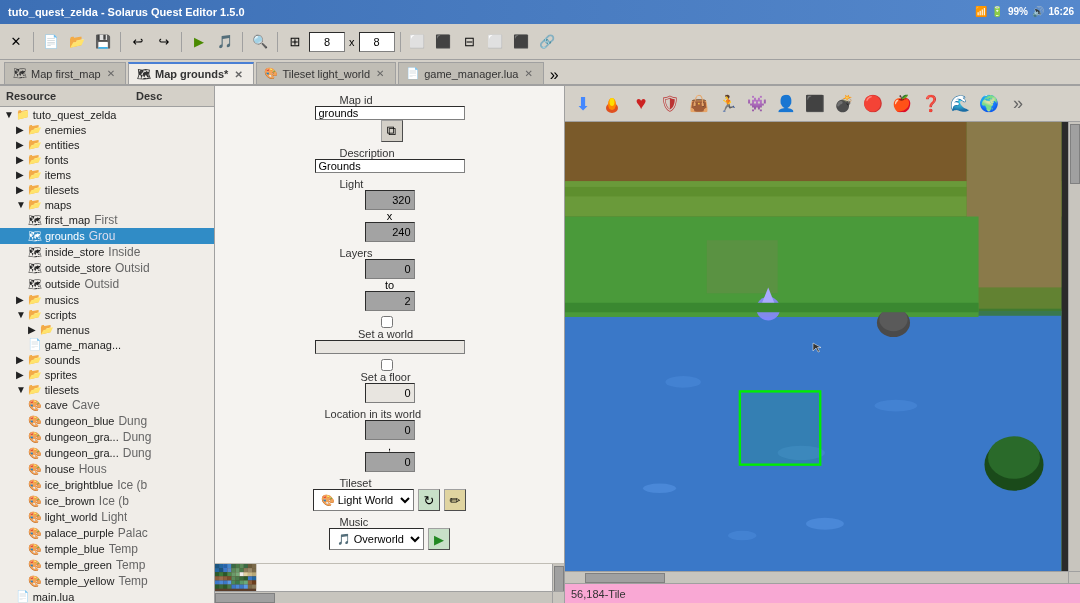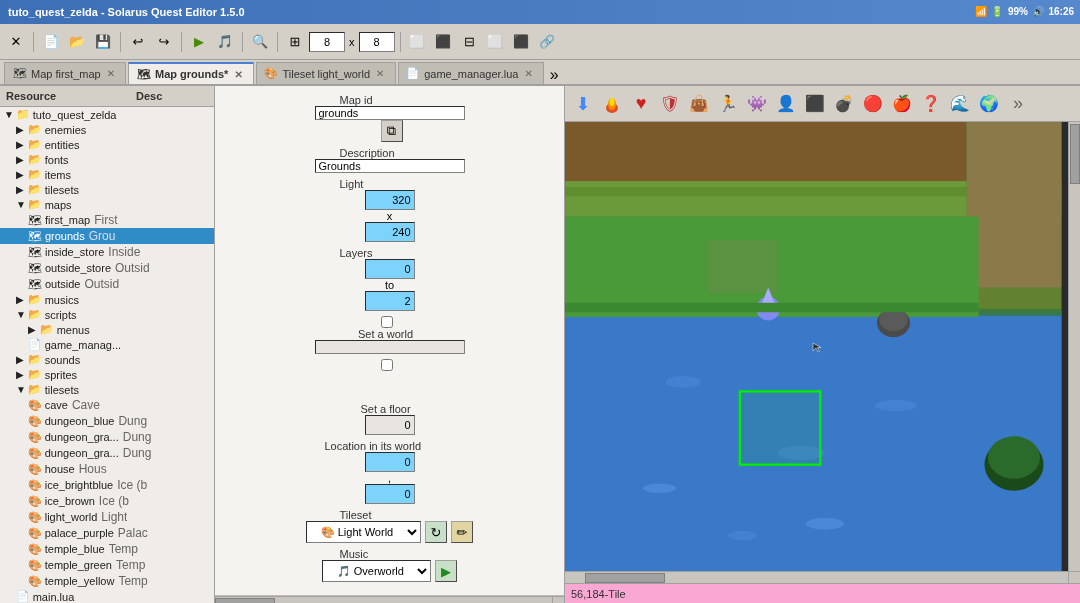--- a/index.html
+++ b/index.html
@@ -157,32 +157,32 @@
       height: 20px;
       border: 1px inset #808080;
       background: white;
       font-size: 11px;
       padding: 0 3px;
     }
     .prop-input-sm {
       width: 50px;
       height: 20px;
       border: 1px inset #808080;
-      background: #7dd3fc;
+      background: #a3a3a3;
       font-size: 11px;
       padding: 0 3px;
       text-align: right;
     }
     .prop-select {
       flex: 1;
       height: 22px;
       border: 1px inset #808080;
       background: white;
       font-size: 11px;
-      padding: 0 10px;
+      padding: 0 3px;
     }
     .prop-checkbox {
       width: 12px; height: 12px;
       margin-right: 5px;
     }
     .prop-x { margin: 0 4px; font-size: 11px; }
     .prop-btn {
       width: 22px; height: 22px;
       background: #d4d0c8;
       border: 1px outset #a0a0a0;
@@ -585,21 +585,21 @@
         </div>
 
         <div class="prop-row">
           <input type="checkbox" class="prop-checkbox" style="">
           <span class="prop-label" style="width:auto; margin-right:8px;">Set a world</span>
           <input class="prop-input" type="text" value="" style="flex: 1 1 0%; background: rgb(232, 229, 224);">
         </div>
 
         <div class="prop-row">
           <input type="checkbox" class="prop-checkbox" style="">
-          <span class="prop-label" style="width:auto; margin-right:8px;margin-top:32px;">Set a floor</span>
+          <span class="prop-label" style="width:auto; margin-right:8px;">Set a floor</span>
           <input class="prop-input-sm" type="text" value="0" style="background: rgb(232, 229, 224);">
         </div>
 
         <div class="prop-row">
           <span class="prop-label" style="width:130px;">Location in its world</span>
           <input class="prop-input-sm" type="text" value="0" style="">
           <span class="prop-x">,</span>
           <input class="prop-input-sm" type="text" value="0" style="">
         </div>
 

